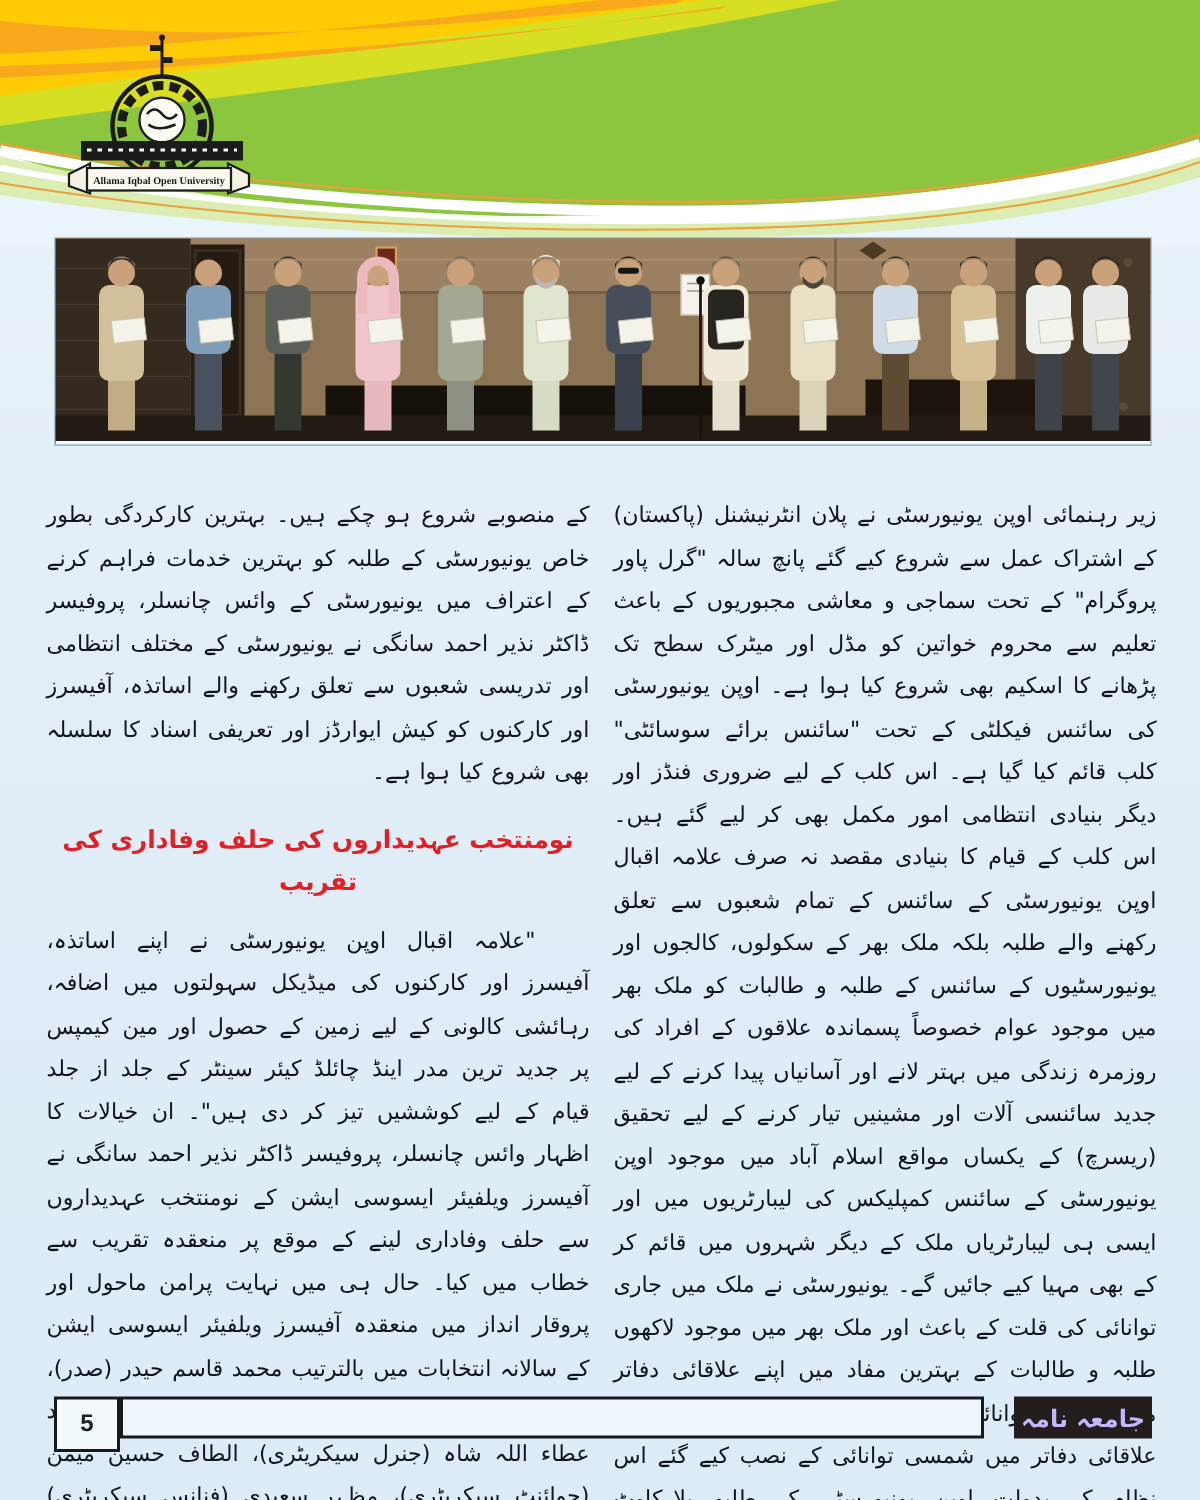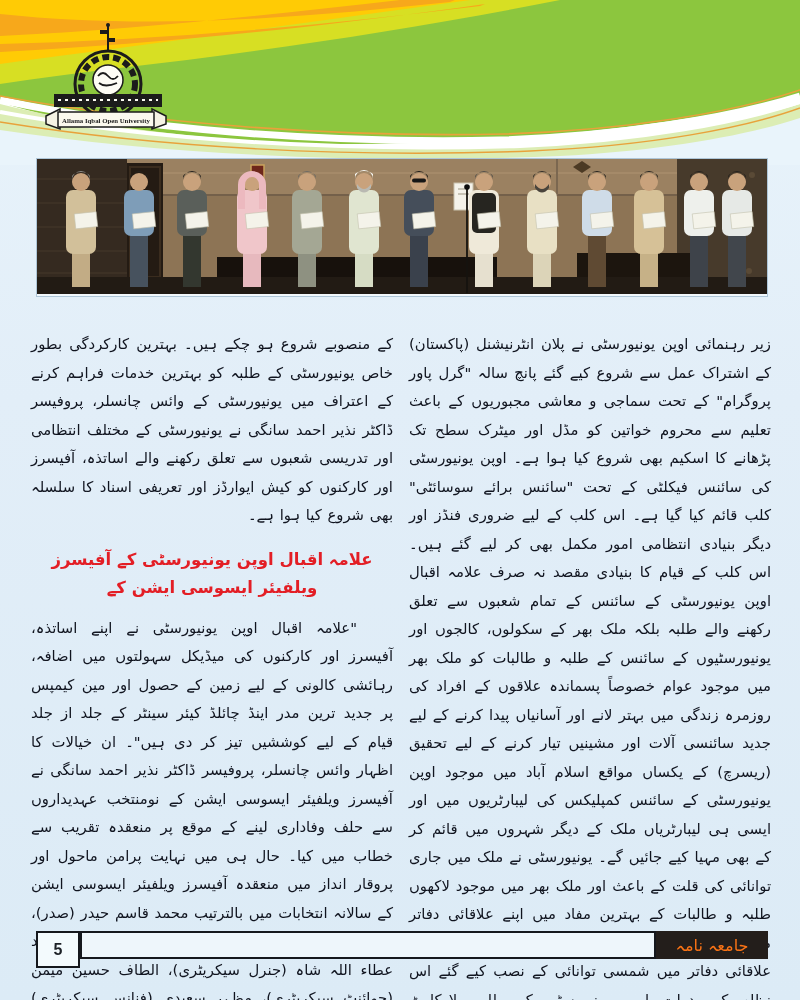--- a/index.html
+++ b/index.html
@@ -46,24 +46,24 @@
     border:2px solid #15181d;background:#f3fafd;
     display:flex;align-items:center;justify-content:center;
     font-size:16px;font-weight:bold;color:#1c2026;
     font-family:"Liberation Sans", sans-serif;
   }
   .footer-bar{
     position:absolute;left:44px;top:0;width:572px;height:24px;
     border:2px solid #15181d;background:#eef6fb;
   }
   .footer-title{
-    position:absolute;right:0;top:0;width:112px;height:28px;
-    background:#231e1b;color:#f97316;direction:rtl;
+    position:absolute;right:0;top:0;width:92px;height:28px;
+    background:#231e1b;color:#c4b5fd;direction:rtl;
     display:flex;align-items:center;justify-content:center;
-    font-size:16px;font-weight:normal;
+    font-size:16px;font-weight:bold;
   }
 </style>
 </head>
 <body>
 
 <div class="page">
 
   <div class="masthead">
     <svg width="800" height="165" viewBox="0 0 800 165">
       <rect width="800" height="165" fill="#ffffff"></rect>
@@ -258,21 +258,21 @@
   </div>
 
 
   <div class="columns">
     <div class="col">
       <p class="body-text" dir="rtl">زیر رہنمائی اوپن یونیورسٹی نے پلان انٹرنیشنل (پاکستان) کے اشتراک عمل سے شروع کیے گئے پانچ سالہ "گرل پاور پروگرام" کے تحت سماجی و معاشی مجبوریوں کے باعث تعلیم سے محروم خواتین کو مڈل اور میٹرک سطح تک پڑھانے کا اسکیم بھی شروع کیا ہوا ہے۔ اوپن یونیورسٹی کی سائنس فیکلٹی کے تحت "سائنس برائے سوسائٹی" کلب قائم کیا گیا ہے۔ اس کلب کے لیے ضروری فنڈز اور دیگر بنیادی انتظامی امور مکمل بھی کر لیے گئے ہیں۔ اس کلب کے قیام کا بنیادی مقصد نہ صرف علامہ اقبال اوپن یونیورسٹی کے سائنس کے تمام شعبوں سے تعلق رکھنے والے طلبہ بلکہ ملک بھر کے سکولوں، کالجوں اور یونیورسٹیوں کے سائنس کے طلبہ و طالبات کو ملک بھر میں موجود عوام خصوصاً پسماندہ علاقوں کے افراد کی روزمرہ زندگی میں بہتر لانے اور آسانیاں پیدا کرنے کے لیے جدید سائنسی آلات اور مشینیں تیار کرنے کے لیے تحقیق (ریسرچ) کے یکساں مواقع اسلام آباد میں موجود اوپن یونیورسٹی کے سائنس کمپلیکس کی لیبارٹریوں میں اور ایسی ہی لیبارٹریاں ملک کے دیگر شہروں میں قائم کر کے بھی مہیا کیے جائیں گے۔ یونیورسٹی نے ملک میں جاری توانائی کی قلت کے باعث اور ملک بھر میں موجود لاکھوں طلبہ و طالبات کے بہترین مفاد میں اپنے علاقائی دفاتر میں شمسی توانائی کے ایک منصوبے کا آغاز کر دیا ہے، علاقائی دفاتر میں شمسی توانائی کے نصب کیے گئے اس نظام کے بدولت اوپن یونیورسٹی کے طلبہ بلارکاوٹ لوڈشیڈنگ کے اوقات میں بھی اپنی تعلیمی سرگرمیوں کو جاری رکھ سکیں گے۔ شمسی توانائی کا یہ پراجیکٹ توانائی کی قلت پر قابو پانے کی قومی ضروریات کے عین مطابق ہے۔ یونیورسٹی ملک بھر میں بطور خاص پسماندہ، دور دراز اور کم شرح خواندگی والے علاقوں میں معیاری تعلیم کے فروغ کے لیے مسلسل ملکی اور بین الاقوامی اعلیٰ تعلیمی اداروں کے ساتھ اشتراک عمل کے منصوبے شروع کرنے کی ایک جامع منصوبہ بندی پر عمل پیرا ہے اور تعلیم کے فروغ، تدریسی معیار میں بہتری کے لئے گذشتہ ساڑھے تین سال کے دوران مختلف ملکی اور غیر ملکی تعلیمی اداروں کے ساتھ اشتراک عمل</p>
     </div>
     <div class="col">
       <p class="body-text" dir="rtl">کے منصوبے شروع ہو چکے ہیں۔ بہترین کارکردگی بطور خاص یونیورسٹی کے طلبہ کو بہترین خدمات فراہم کرنے کے اعتراف میں یونیورسٹی کے وائس چانسلر، پروفیسر ڈاکٹر نذیر احمد سانگی نے یونیورسٹی کے مختلف انتظامی اور تدریسی شعبوں سے تعلق رکھنے والے اساتذہ، آفیسرز اور کارکنوں کو کیش ایوارڈز اور تعریفی اسناد کا سلسلہ بھی شروع کیا ہوا ہے۔</p>
       <div class="headline" dir="rtl">
-        <div>علامہ اقبال اوپن یونیورسٹی کے آفیسرز ویلفیئر ایسوسی ایشن کے</div>
+        <div>نومنتخب عہدیداروں کی حلف وفاداری کی تقریب</div>
       </div>
       <p class="body-text indent" dir="rtl">"علامہ اقبال اوپن یونیورسٹی نے اپنے اساتذہ، آفیسرز اور کارکنوں کی میڈیکل سہولتوں میں اضافہ، رہائشی کالونی کے لیے زمین کے حصول اور مین کیمپس پر جدید ترین مدر اینڈ چائلڈ کیئر سینٹر کے جلد از جلد قیام کے لیے کوششیں تیز کر دی ہیں"۔ ان خیالات کا اظہار وائس چانسلر، پروفیسر ڈاکٹر نذیر احمد سانگی نے آفیسرز ویلفیئر ایسوسی ایشن کے نومنتخب عہدیداروں سے حلف وفاداری لینے کے موقع پر منعقدہ تقریب سے خطاب میں کیا۔ حال ہی میں نہایت پرامن ماحول اور پروقار انداز میں منعقدہ آفیسرز ویلفیئر ایسوسی ایشن کے سالانہ انتخابات میں بالترتیب محمد قاسم حیدر (صدر)، چوہدری مزمل پرویز (نائب صدر)، انجنیئر ڈاکٹر سید عطاء اللہ شاہ (جنرل سیکریٹری)، الطاف حسین میمن (جوائنٹ سیکریٹری)، مظہر سعیدی (فنانس سیکریٹری) جبکہ وقار احمد شیخ (سیکریٹری نشر و اشاعت) منتخب ہوئے تھے۔ اسی طرح آفیسرز ویلفیئر ایسوسی ایشن کے نومنتخب ایگزیکٹیو اراکین میں محترمہ عارفہ سلمان، شیخ فیصل عظیم، چوہدری محمد حسن، جواد مقبول اور ریاض احمد خان شامل ہیں۔</p>
 
     </div>
   </div>
 
   <div class="footer-row">
     <div class="page-num-box">5</div>
     <div class="footer-bar"></div>
     <div class="footer-title" dir="rtl">جامعہ نامہ</div>

